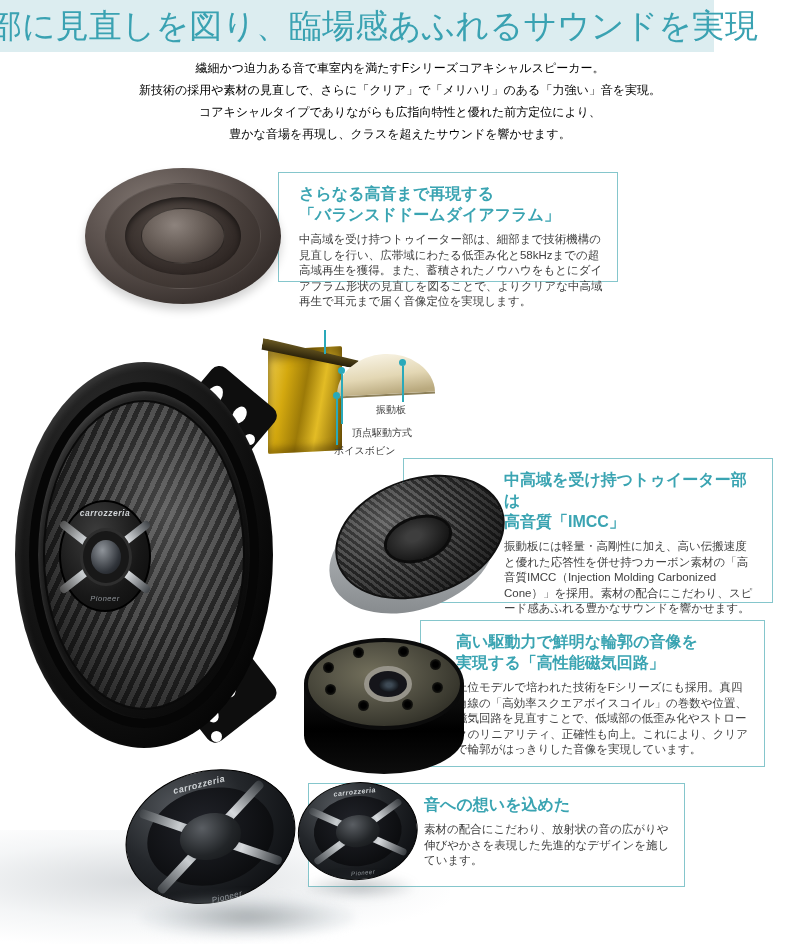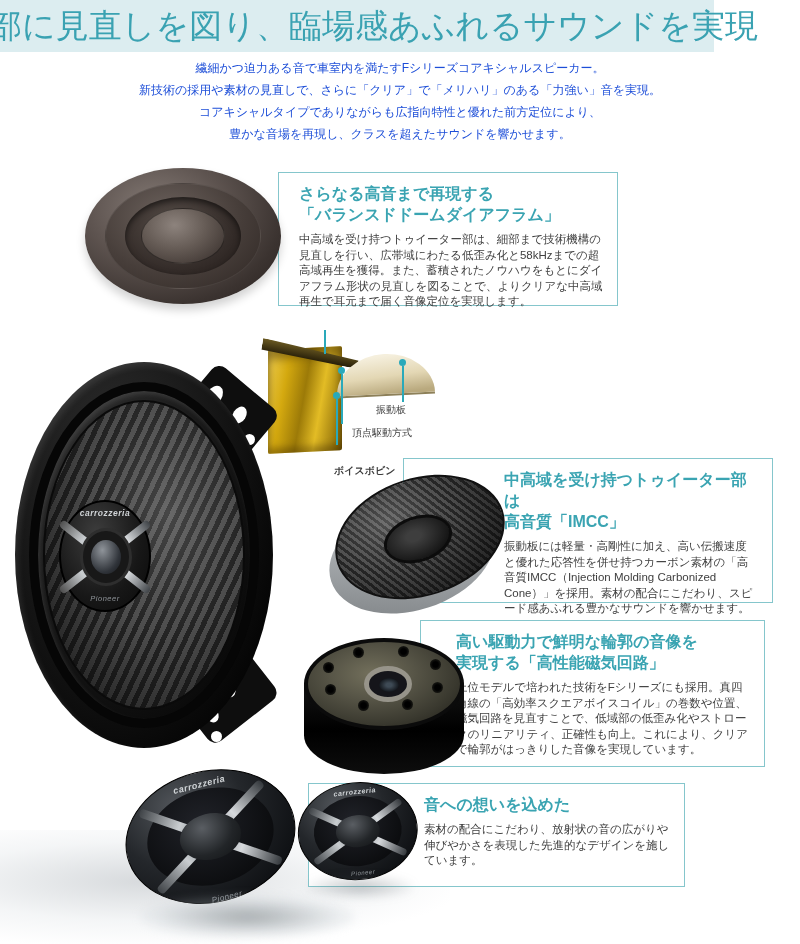--- a/index.html
+++ b/index.html
@@ -15,31 +15,31 @@
     position:absolute; left:0; top:0; width:714px; height:52px;
     background:#dcedf0; display:flex; align-items:center; justify-content:center;
   }
   .banner h1 {
     font-size:33px; font-weight:400; color:#3aa2b2; letter-spacing:0px; white-space:nowrap;
   }
 
   
   .intro {
     position:absolute; left:0; top:57px; width:800px; text-align:center;
-    color:#1d4ed8; font-size:12px; line-height:22px;
+    color:#000000; font-size:12px; line-height:22px;
   }
 
   
   .fbox {
     position:absolute; background:#fff; border:1px solid #85c6cc; z-index:2;
   }
   .fbox h2 { color:#3aa4b2; font-size:16px; line-height:21px; font-weight:bold; }
   .fbox h2 span { display:block; }
   .fbox p { color:#3f3f3f; font-size:11.5px; line-height:15.5px; margin-top:7px; }
-  .box1 { left:278px; top:172px; width:340px; height:134px; padding:10px 14px 0 20px; }
+  .box1 { left:278px; top:172px; width:340px; height:110px; padding:10px 14px 0 20px; }
   .box2 { left:400px; top:325px; width:332px; height:119px; padding:10px 12px 0 38px; }
   .box3 { left:403px; top:458px; width:370px; height:145px; padding:10px 14px 0 100px; }
   .box4 { left:420px; top:620px; width:345px; height:147px; padding:10px 12px 0 35px; }
   .box5 { left:308px; top:783px; width:377px; height:104px; padding:10px 14px 16px 115px; }
 
   
   .art { z-index:3; }
   .ell { position:absolute; border-radius:50%; }
 
   
@@ -262,21 +262,21 @@
   </div>
   <div class="callout-line" style="left:324px;top:330px;height:24px;"></div>
   <div class="callout-dot" style="left:399px;top:359px;"></div>
   <div class="callout-line" style="left:402px;top:366px;height:36px;"></div>
   <div class="callout-label" style="left:376px;top:403px;">振動板</div>
   <div class="callout-dot" style="left:338px;top:367px;"></div>
   <div class="callout-line" style="left:341px;top:374px;height:50px;"></div>
   <div class="callout-label" style="left:352px;top:426px;">頂点駆動方式</div>
   <div class="callout-dot" style="left:333px;top:392px;"></div>
   <div class="callout-line" style="left:336px;top:399px;height:46px;"></div>
-  <div class="callout-label" style="left:334px;top:464px;font-weight:bold;">ボイスボビン</div>
+  <div class="callout-label" style="left:334px;top:444px;">ボイスボビン</div>
 
   <div class="abs art woofer">
     <div class="wf-tab" style="left:171px;top:20px;width:82px;height:70px;transform:rotate(40deg);"></div>
     <div class="wf-hole" style="left:192px;top:25px;width:15px;height:21px;transform:rotate(32deg);"></div>
     <div class="wf-hole" style="left:218px;top:46px;width:13px;height:18px;transform:rotate(32deg);"></div>
     <div class="wf-hole" style="left:229px;top:74px;width:11px;height:11px;"></div>
     <div class="wf-tab" style="left:168px;top:298px;width:85px;height:70px;transform:rotate(-38deg);"></div>
     <div class="wf-hole" style="left:205px;top:318px;width:15px;height:20px;transform:rotate(-30deg);"></div>
     <div class="wf-hole" style="left:190px;top:345px;width:13px;height:18px;transform:rotate(-30deg);"></div>
     <div class="wf-hole" style="left:196px;top:371px;width:11px;height:11px;"></div>

